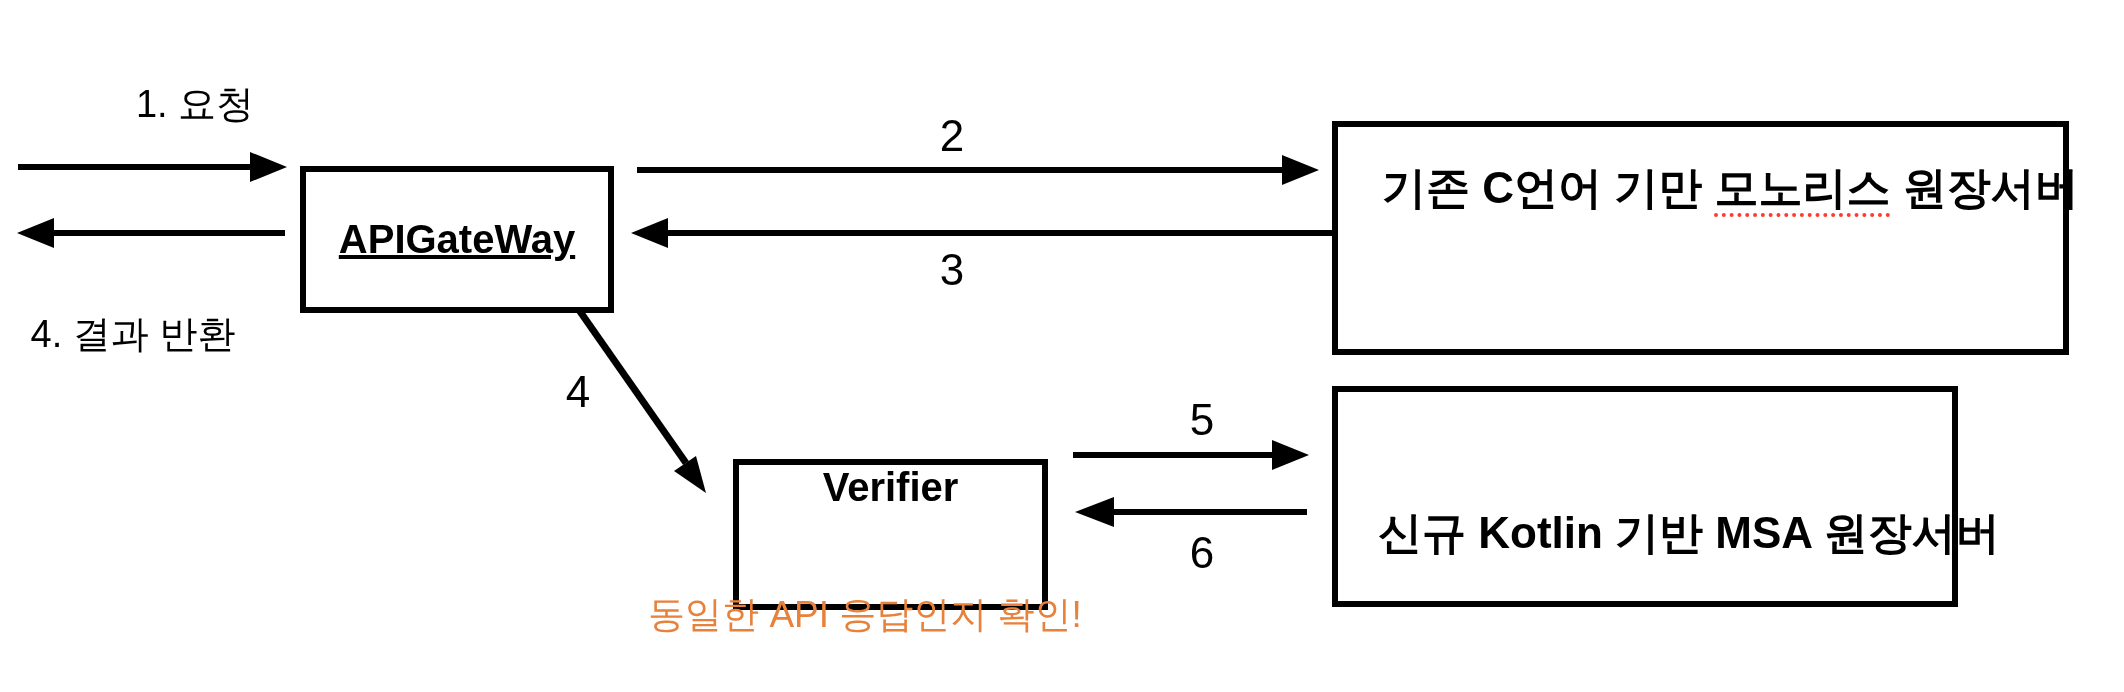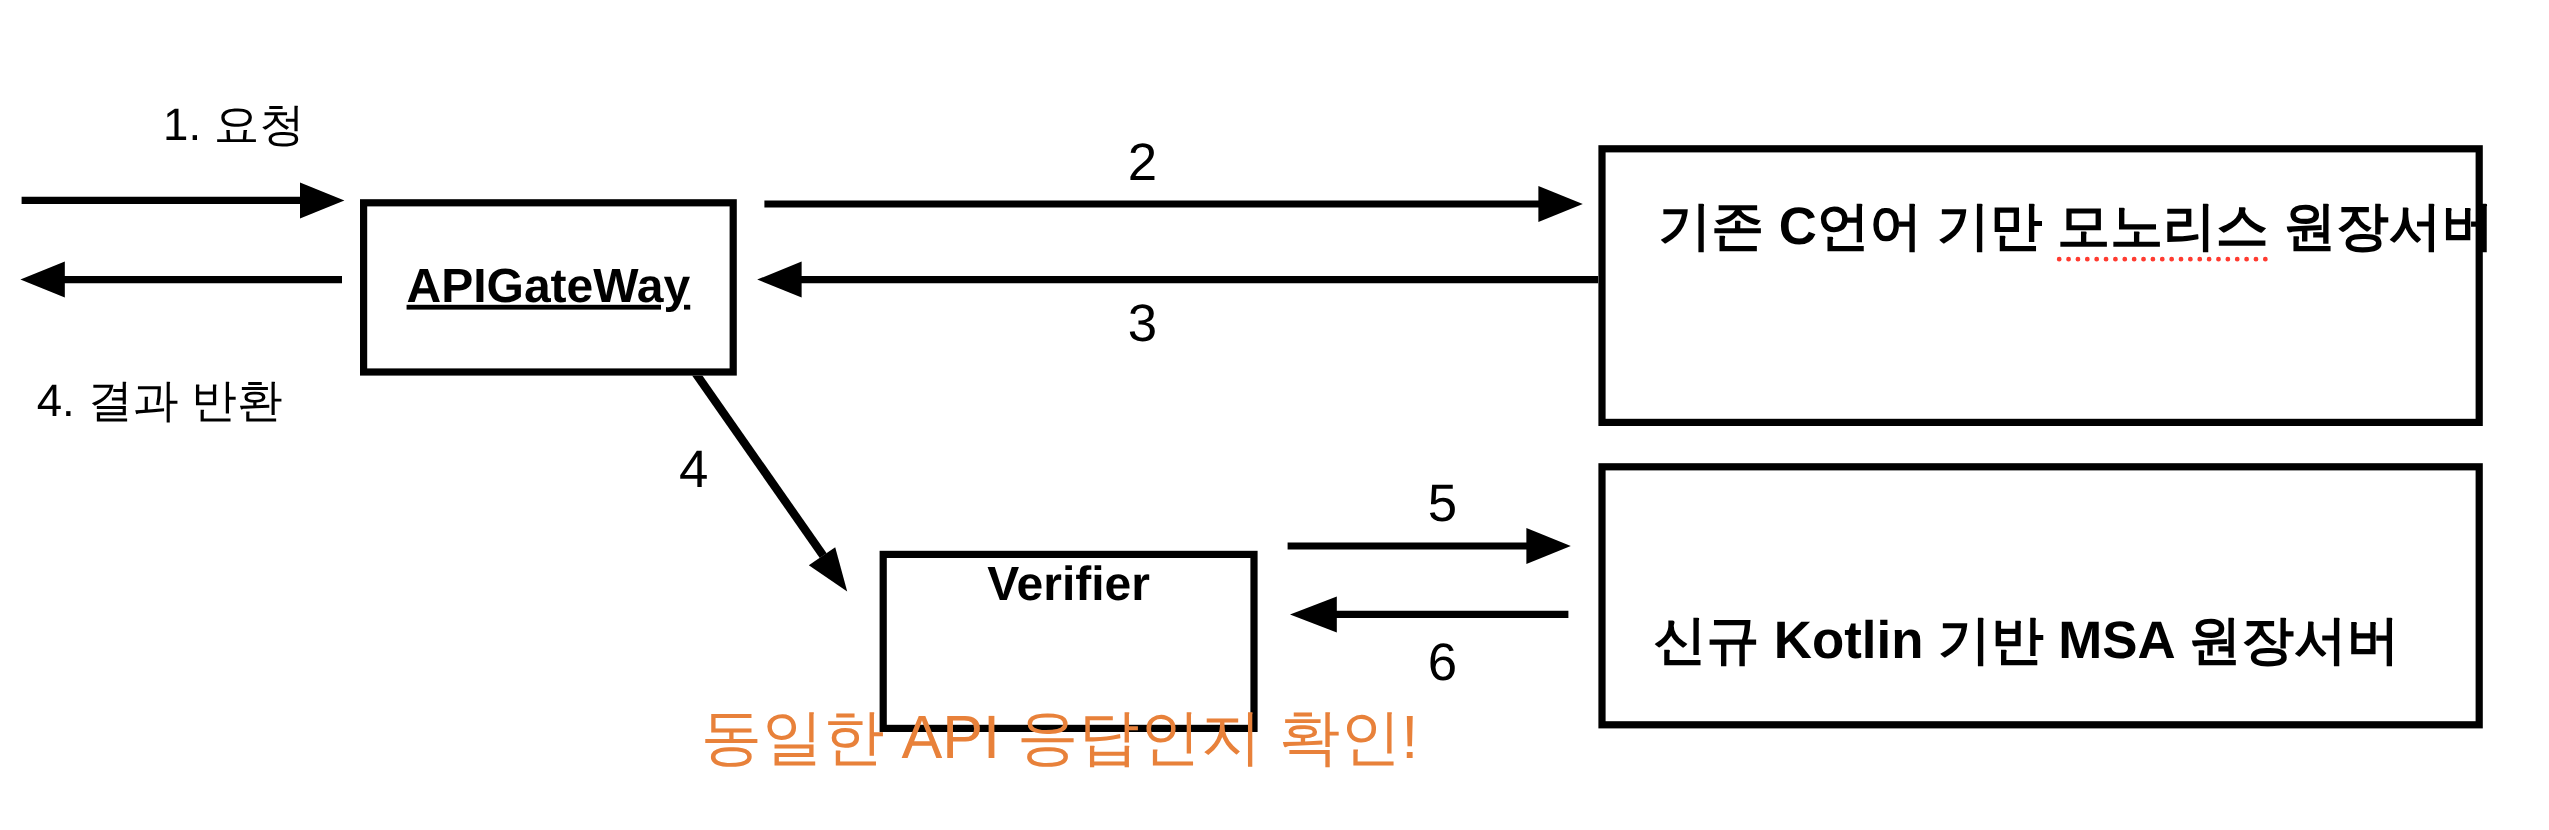--- a/index.html
+++ b/index.html
@@ -43,21 +43,21 @@
     font-size: 40px;
   }
   .box-legacy {
     left: 1332px; top: 77px;
     width: 737px; height: 234px;
     font-size: 44px;
     padding: 32px 0 0 44px;
   }
   .box-msa {
     left: 1332px; top: 342px;
-    width: 737px; height: 221px;
+    width: 626px; height: 221px;
     font-size: 44px;
     padding: 112px 0 0 40px;
   }
   .box .boxtext { white-space: nowrap; }
   .misspell {
     border-bottom: 4px dotted #FF3B30;
     padding-bottom: 1px;
   }
   .lbl {
     position: absolute;
@@ -69,24 +69,24 @@
   .lbl-num { font-size: 44px; }
   .lbl-request      { left: 155px;  top: 104px; margin-left: 40px; }
   .lbl-return       { left: 133px;  top: 292px; margin-top: 42px; }
   .lbl-step2        { left: 952px;  top: 136px; }
   .lbl-step3        { left: 952px;  top: 270px; }
   .lbl-step4        { left: 578px;  top: 392px; }
   .lbl-step5        { left: 1202px; top: 420px; }
   .lbl-step6        { left: 1202px; top: 553px; }
   .note {
     position: absolute;
-    left: 883px; top: 615px;
+    left: 865px; top: 615px;
     transform: translate(-50%, -50%);
     white-space: nowrap;
-    font-size: 51px;
+    font-size: 37px;
     color: #E8813A;
     text-align: center;
   }
 </style>
 </head>
 <body>
 
 <div class="canvas">
 
   <svg class="connectors" viewBox="0 0 2124 692" xmlns="http://www.w3.org/2000/svg">

